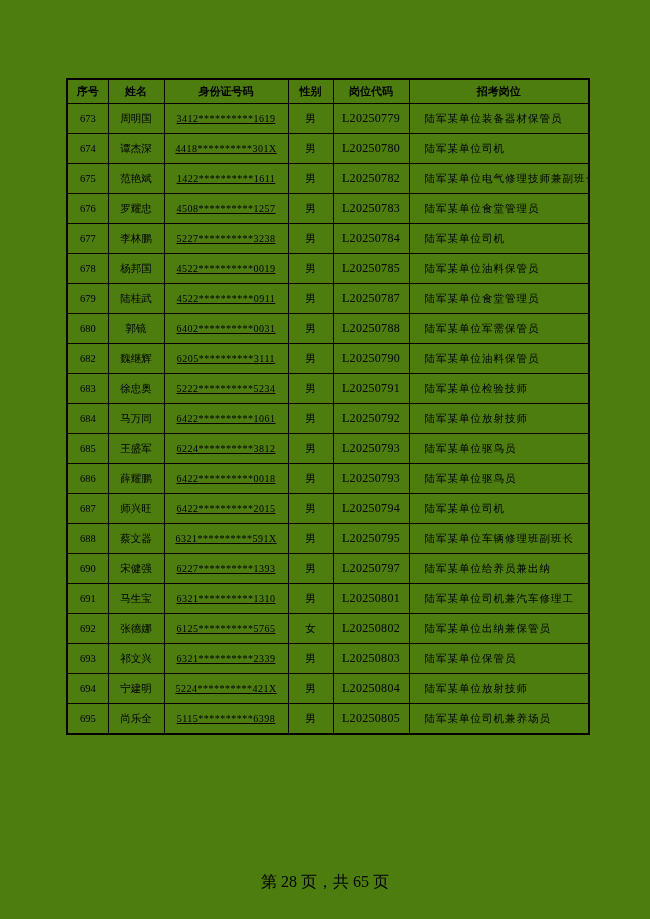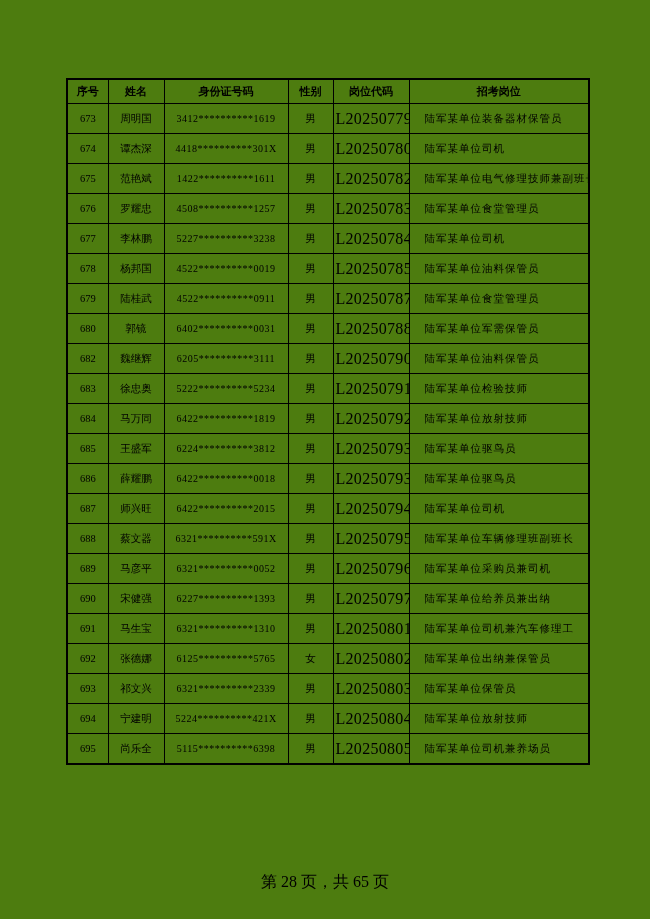--- a/index.html
+++ b/index.html
@@ -39,23 +39,24 @@
   }
   table.roster td {
     height: 29px;
     font-size: 10.5px;
     font-weight: normal;
     text-align: center;
   }
   table.roster td.col-id {
     font-size: 10px;
     letter-spacing: 0.5px;
+    text-decoration: underline;
   }
   table.roster td.col-code {
-    font-size: 16px;
+    font-size: 12px;
     letter-spacing: 0.3px;
   }
   table.roster td.col-position {
     text-align: left;
     padding-left: 15px;
     letter-spacing: 1px;
   }
   .footer {
     position: absolute;
     left: 0;
@@ -167,21 +168,21 @@
       <td class="col-serial">683</td>
       <td class="col-name">徐忠奥</td>
       <td class="col-id">5222**********5234</td>
       <td class="col-gender">男</td>
       <td class="col-code">L20250791</td>
       <td class="col-position">陆军某单位检验技师</td>
     </tr>
         <tr>
       <td class="col-serial">684</td>
       <td class="col-name">马万同</td>
-      <td class="col-id">6422**********1819</td>
+      <td class="col-id">6422**********1061</td>
       <td class="col-gender">男</td>
       <td class="col-code">L20250792</td>
       <td class="col-position">陆军某单位放射技师</td>
     </tr>
         <tr>
       <td class="col-serial">685</td>
       <td class="col-name">王盛军</td>
       <td class="col-id">6224**********3812</td>
       <td class="col-gender">男</td>
       <td class="col-code">L20250793</td>
@@ -203,28 +204,20 @@
       <td class="col-code">L20250794</td>
       <td class="col-position">陆军某单位司机</td>
     </tr>
         <tr>
       <td class="col-serial">688</td>
       <td class="col-name">蔡文器</td>
       <td class="col-id">6321**********591X</td>
       <td class="col-gender">男</td>
       <td class="col-code">L20250795</td>
       <td class="col-position">陆军某单位车辆修理班副班长</td>
-    </tr>
-        <tr>
-      <td class="col-serial">689</td>
-      <td class="col-name">马彦平</td>
-      <td class="col-id">6321**********0052</td>
-      <td class="col-gender">男</td>
-      <td class="col-code">L20250796</td>
-      <td class="col-position">陆军某单位采购员兼司机</td>
     </tr>
         <tr>
       <td class="col-serial">690</td>
       <td class="col-name">宋健强</td>
       <td class="col-id">6227**********1393</td>
       <td class="col-gender">男</td>
       <td class="col-code">L20250797</td>
       <td class="col-position">陆军某单位给养员兼出纳</td>
     </tr>
         <tr>

